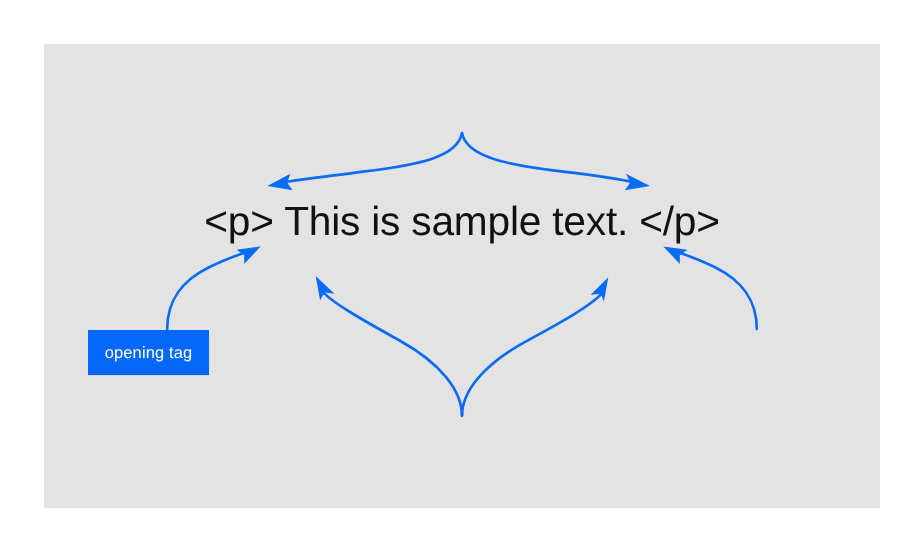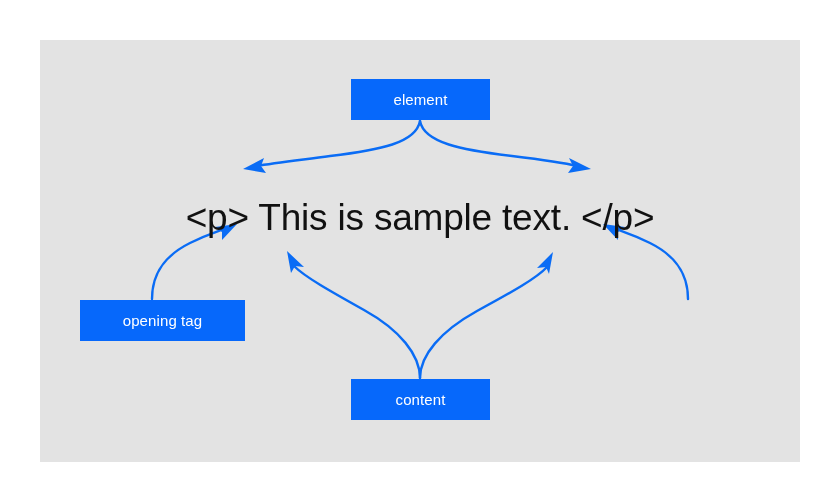--- a/index.html
+++ b/index.html
@@ -51,21 +51,21 @@
   }
   #node-element {
     left: 351px;
     top: 79px;
     width: 139px;
     height: 41px;
   }
   #node-opening-tag {
     left: 80px;
     top: 300px;
-    width: 165px;
+    width: 110px;
     height: 41px;
   }
   #node-closing-tag {
     left: 621px;
     top: 300px;
     width: 139px;
     height: 41px;
   }
   #node-content {
     left: 351px;
@@ -82,21 +82,20 @@
     display: flex;
     align-items: center;
     justify-content: center;
     color: #111111;
     font-family: "Liberation Sans", sans-serif;
     font-size: 37px;
     font-weight: 400;
     letter-spacing: -0.2px;
     white-space: pre;
     user-select: none;
-    margin-top: 16px;
   }
   svg.arrows {
     position: absolute;
     left: 0;
     top: 0;
     width: 840px;
     height: 500px;
     pointer-events: none;
     overflow: visible;
   }
@@ -147,29 +146,23 @@
         <polygon class="arrow-head" points="287,251 291,273 295,266 304,267"></polygon>
       </g>
 
       <g>
         <path class="arrow-path" d="M 420 378 C 420 355 441 331 477 311 C 512 292 537 278 547 267"></path>
         <polygon class="arrow-head" points="553,252 549,274 546,267 537,268"></polygon>
       </g>
 
     </svg>
 
-    <div id="node-element" class="node">
-      <span>element</span>
-    </div>
 
     <div id="node-opening-tag" class="node">
       <span>opening tag</span>
     </div>
 
 
-    <div id="node-content" class="node">
-      <span>content</span>
-    </div>
 
     <div id="code-text">&lt;p&gt; This is sample text. &lt;/p&gt;</div>
 
   </div>
 </div>
 
 </body></html>

